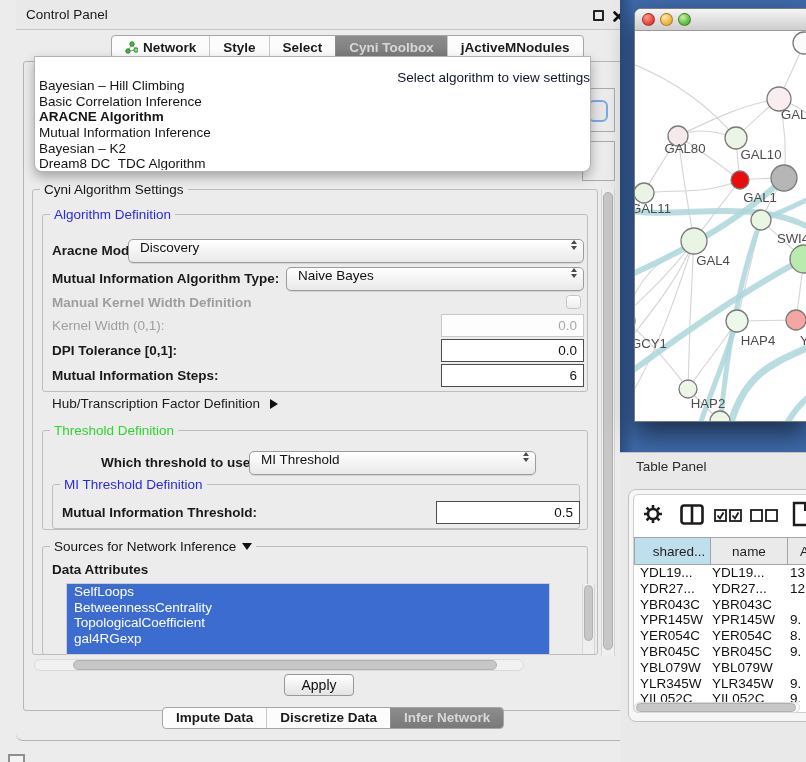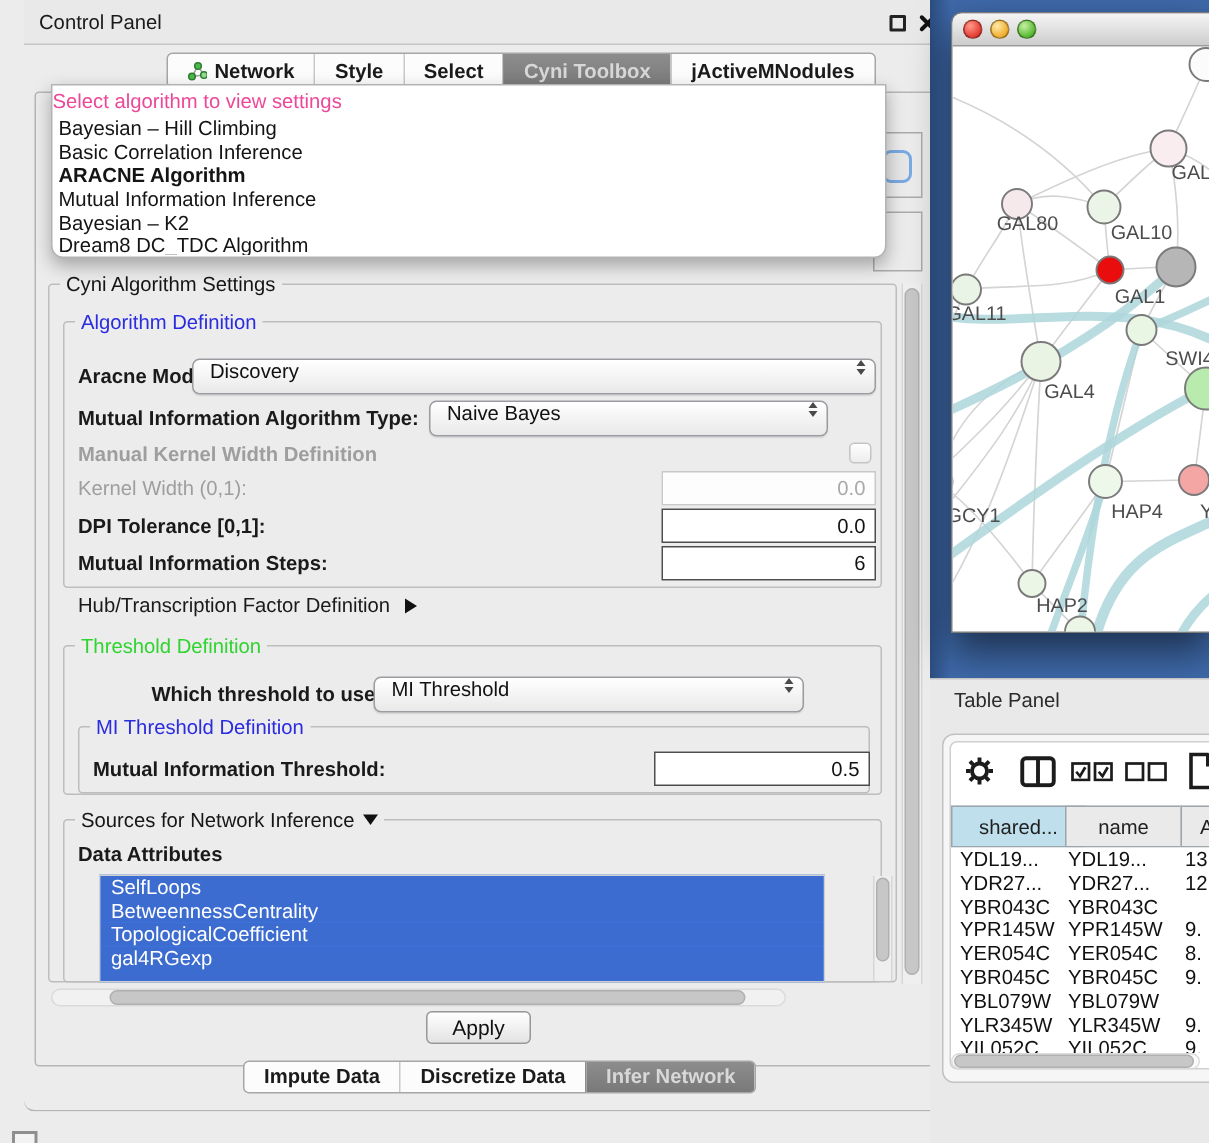--- a/index.html
+++ b/index.html
@@ -22,21 +22,21 @@
 
 .tabbar{position:absolute;display:flex;height:24px;background:#fcfcfc;
   border:1px solid #a6a6a6;border-radius:4px;overflow:hidden}
 .tab{display:flex;align-items:center;gap:5px;padding:0 13px;font-size:13.5px;font-weight:700;
   color:#1b1b1b;border-left:1px solid #c9c9c9;white-space:nowrap}
 .tab:first-child{border-left:none}
 .tab.sel{background:linear-gradient(#8d8d8d,#797979);color:#d8d8d8;border-left-color:#8d8d8d}
 
 #popup{position:absolute;left:18px;top:56px;width:557px;height:116px;background:#fff;
   border:1px solid #b3b3b3;border-radius:0 0 8px 8px;box-shadow:0 5px 12px rgba(0,0,0,.30);z-index:6}
-#popup-ph{text-align:left;color:#ec4899;font-size:13.5px;padding-top:3px}
+#popup-ph{text-align:right;color:#0f172a;font-size:13.5px;padding-top:13px}
 #popup-items{position:absolute;left:2px;top:21px;right:2px;bottom:1px;overflow:hidden}
 .popup-item{height:15.7px;line-height:15.7px;font-size:13.5px;color:#141414;padding-left:2px;white-space:nowrap}
 .popup-item.sel{font-weight:700}
 
 .frag{position:absolute;border:1px solid #ababab;background:#ececec}
 #frag-btn{position:absolute;left:572px;top:100px;width:20px;height:22px;border:2px solid #79a9e2;
   border-radius:6px;background:#e6e6e6;z-index:2}
 
 .group{position:absolute;border:1px solid #bdbdbd;border-radius:3px}
 .legend{position:absolute;font-size:13.5px;background:#ececec;padding:0 4px;white-space:nowrap;color:#161616;z-index:2}
@@ -169,21 +169,21 @@
     <span class="lbl b" style="left:36px;top:239px;line-height:24px">Aracne Mode:</span>
     <div class="combo" style="left:112px;top:239px;width:456px">
       <span class="txt">Discovery</span>
       <span class="stp">
           <span class="tri-u"></span>
           <span class="tri-d"></span>
         </span>
     </div>
 
     <span class="lbl b" style="left:36px;top:267px;line-height:24px">Mutual Information Algorithm Type:</span>
-    <div class="combo" style="left:270px;top:267px;width:266px">
+    <div class="combo" style="left:270px;top:267px;width:298px">
       <span class="txt">Naive Bayes</span>
       <span class="stp">
           <span class="tri-u"></span>
           <span class="tri-d"></span>
         </span>
     </div>
 
     <span class="lbl b dis" style="left:36px;top:295px;line-height:16px">Manual Kernel Width Definition</span>
     <span class="cb" style="left:550px;top:295px"></span>
 

